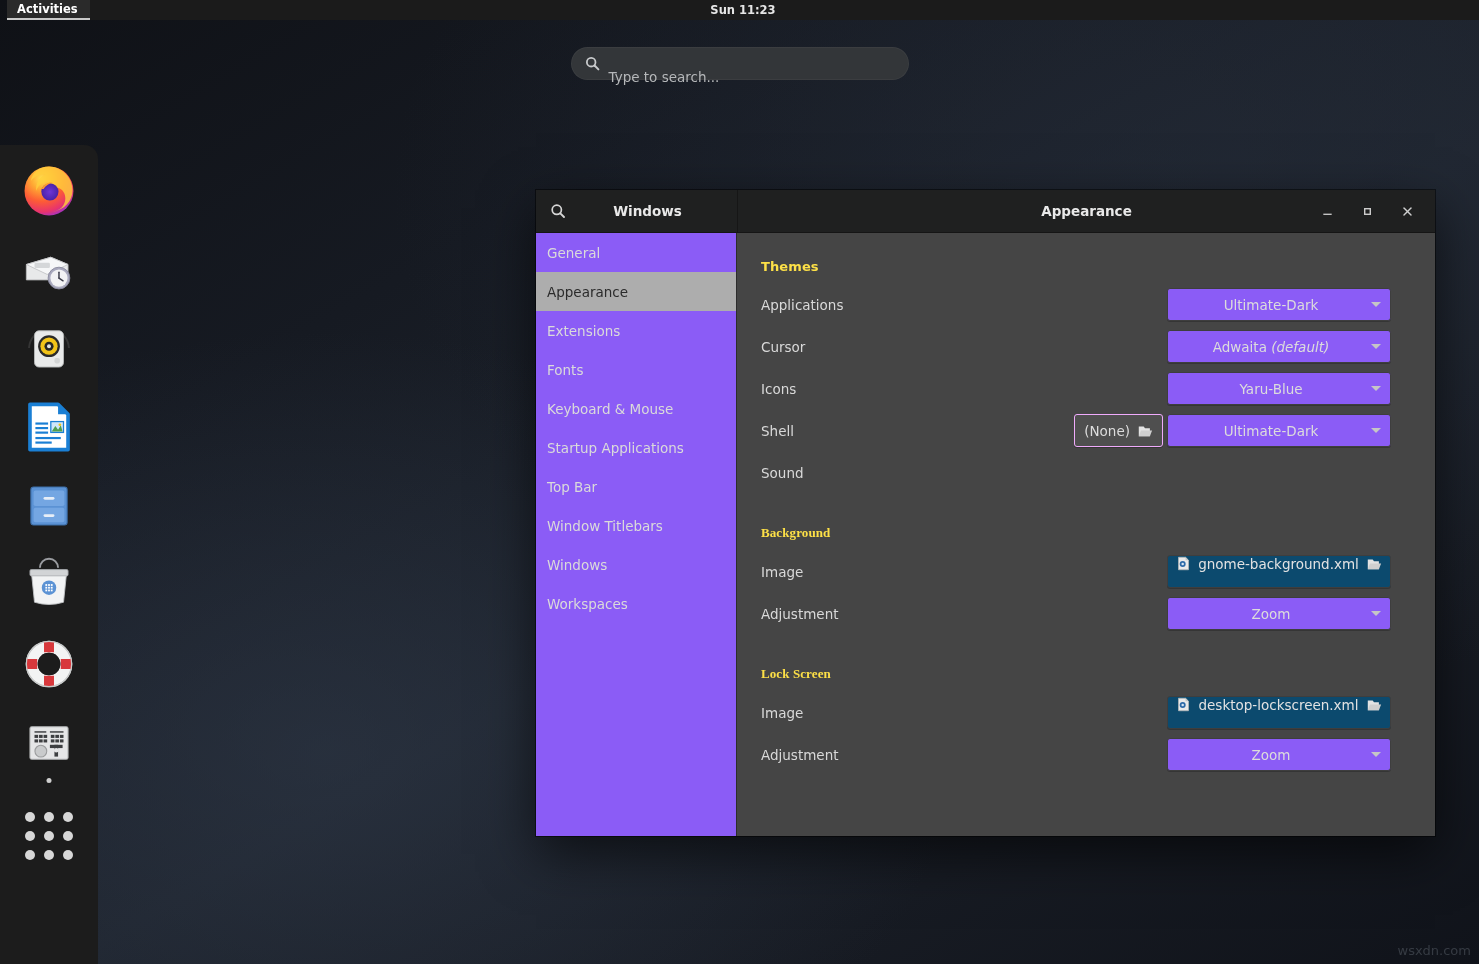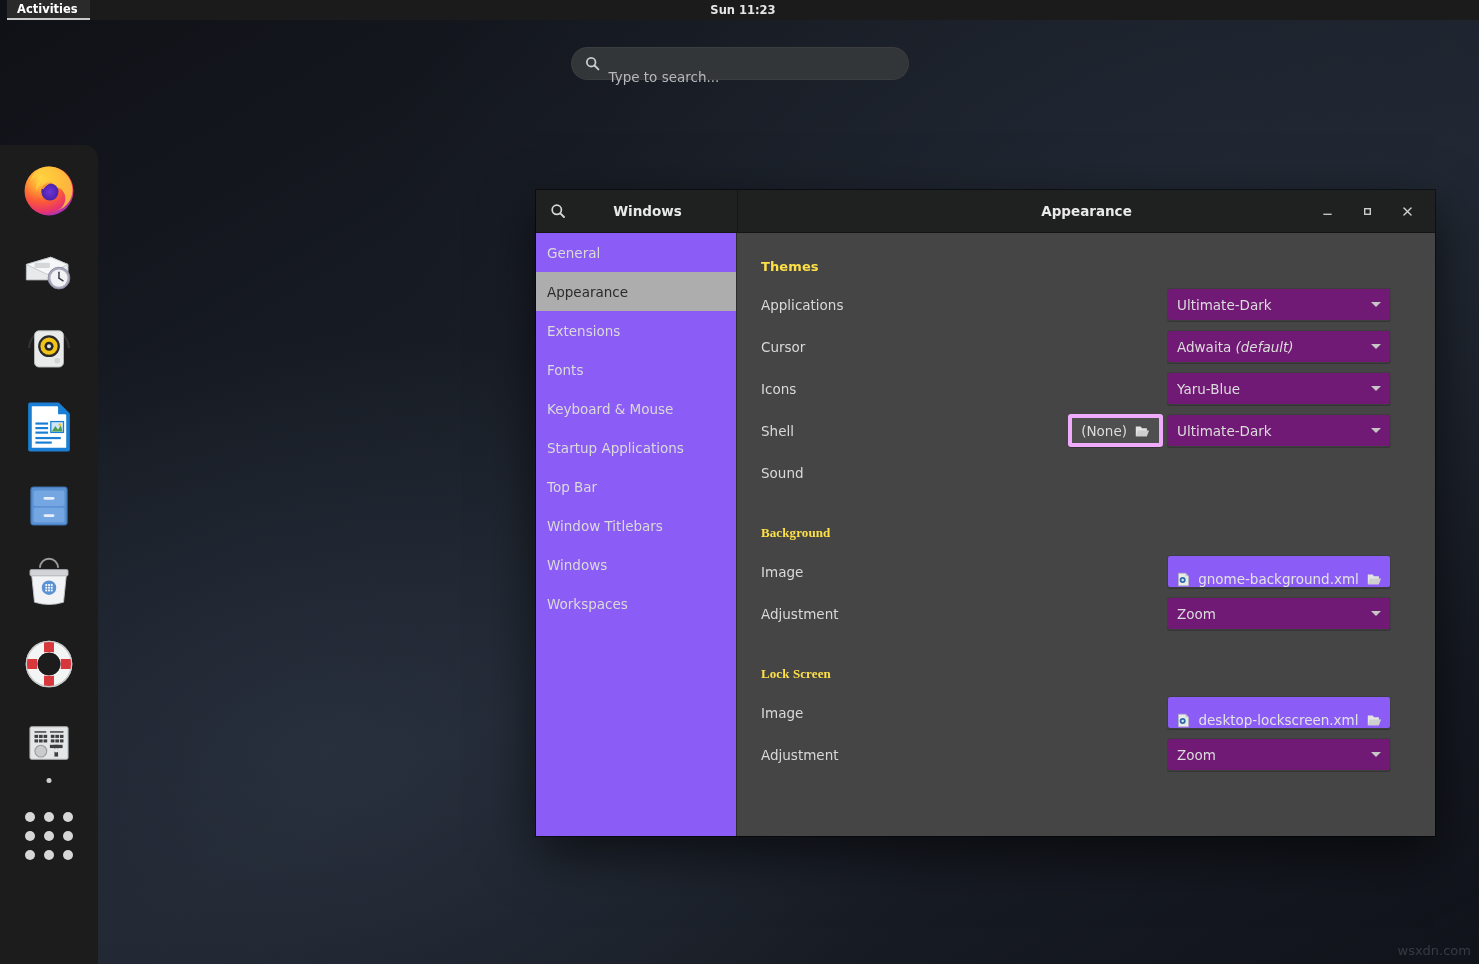--- a/index.html
+++ b/index.html
@@ -154,47 +154,48 @@
   .section-title.spaced { margin-top: 36px; font-family: Liberation Serif, serif; }
   .row {
     display: flex; align-items: center;
     height: 33px; margin-bottom: 9px;
   }
   .row-label { font-size: 13.5px; color: #d9d9d9; flex: 1; }
   .row-extra { display: flex; align-items: center; margin-right: 4px; }
 
   .combo {
     width: 224px; height: 33px;
-    background: #701a75;
+    background: #8b5cf6;
     border: 1px solid #3e3e3e;
     border-radius: 3px;
     display: flex; align-items: center;
     padding: 0 9px;
     box-shadow: 0 1px 0 rgba(0,0,0,0.22);
+    text-align: center;
   }
   .combo-label { font-size: 13.5px; color: #dcdcdc; flex: 1; white-space: nowrap; }
   .combo-label i { font-style: italic; }
   .caret {
     width: 0; height: 0; margin-left: 6px;
     border-left: 5px solid transparent; border-right: 5px solid transparent;
     border-top: 5px solid #c6c6c6;
   }
 
   .filebtn {
     width: 224px; height: 33px;
-    background: #8b5cf6; border: 1px solid #3e3e3e; border-radius: 3px;
-    display: flex; align-items: flex-end; justify-content: center;
+    background: #0c4a6e; border: 1px solid #3e3e3e; border-radius: 3px;
+    display: flex; align-items: flex-start; justify-content: center;
     gap: 7px; padding: 0 8px;
     box-shadow: 0 1px 0 rgba(0,0,0,0.22);
   }
   .filebtn .fname { font-size: 13.5px; color: #e2e2e2; white-space: nowrap; }
 
   .nonebtn {
     height: 33px; background: #4f4f4f;
-    border: 4px solid #f0abfc; border-radius: 3px;
+    border: 1px solid #f0abfc; border-radius: 3px;
     display: flex; align-items: center; gap: 7px; padding: 0 9px;
     box-shadow: 0 1px 0 rgba(0,0,0,0.22);
   }
   .nonebtn .nlabel { font-size: 13.5px; color: #dcdcdc; }
 
   #watermark {
     position: absolute; right: 8px; bottom: 6px;
     font-size: 13px; color: rgba(140,148,160,0.30);
     z-index: 5;
   }

